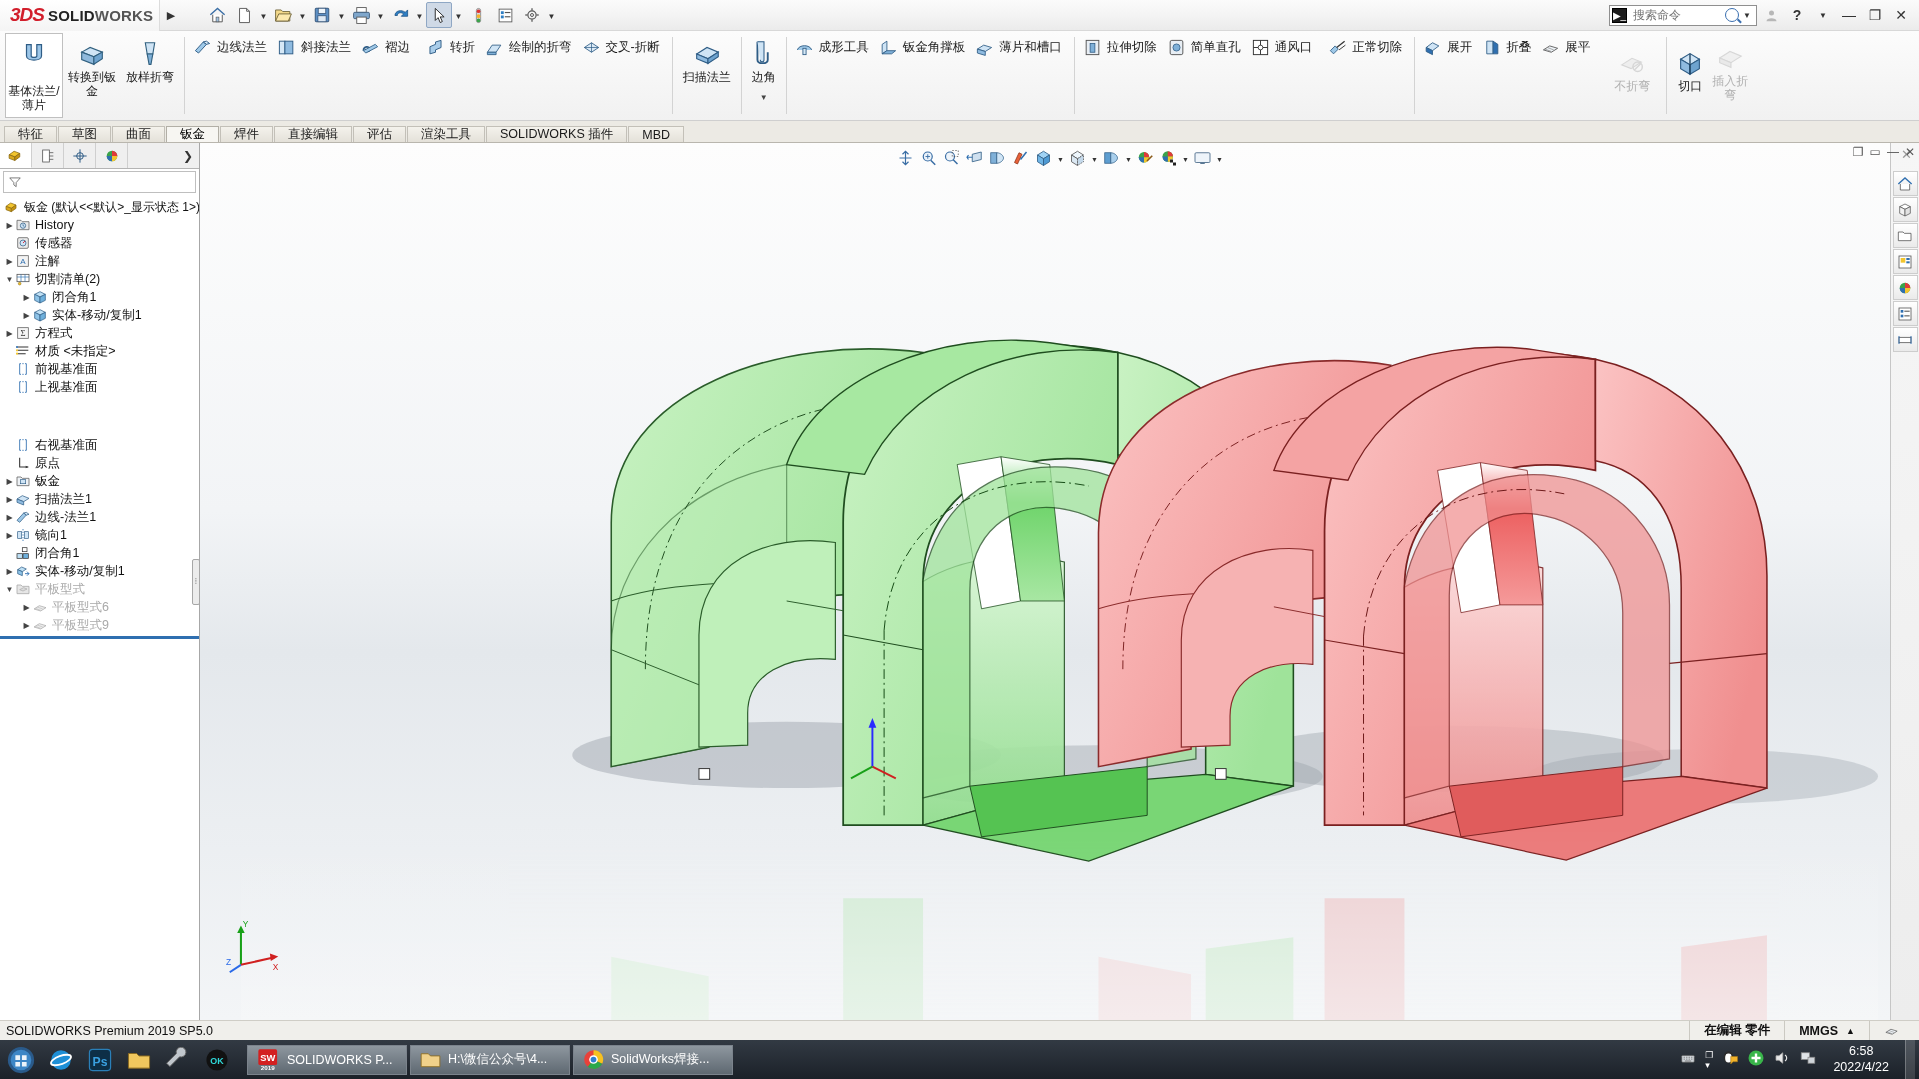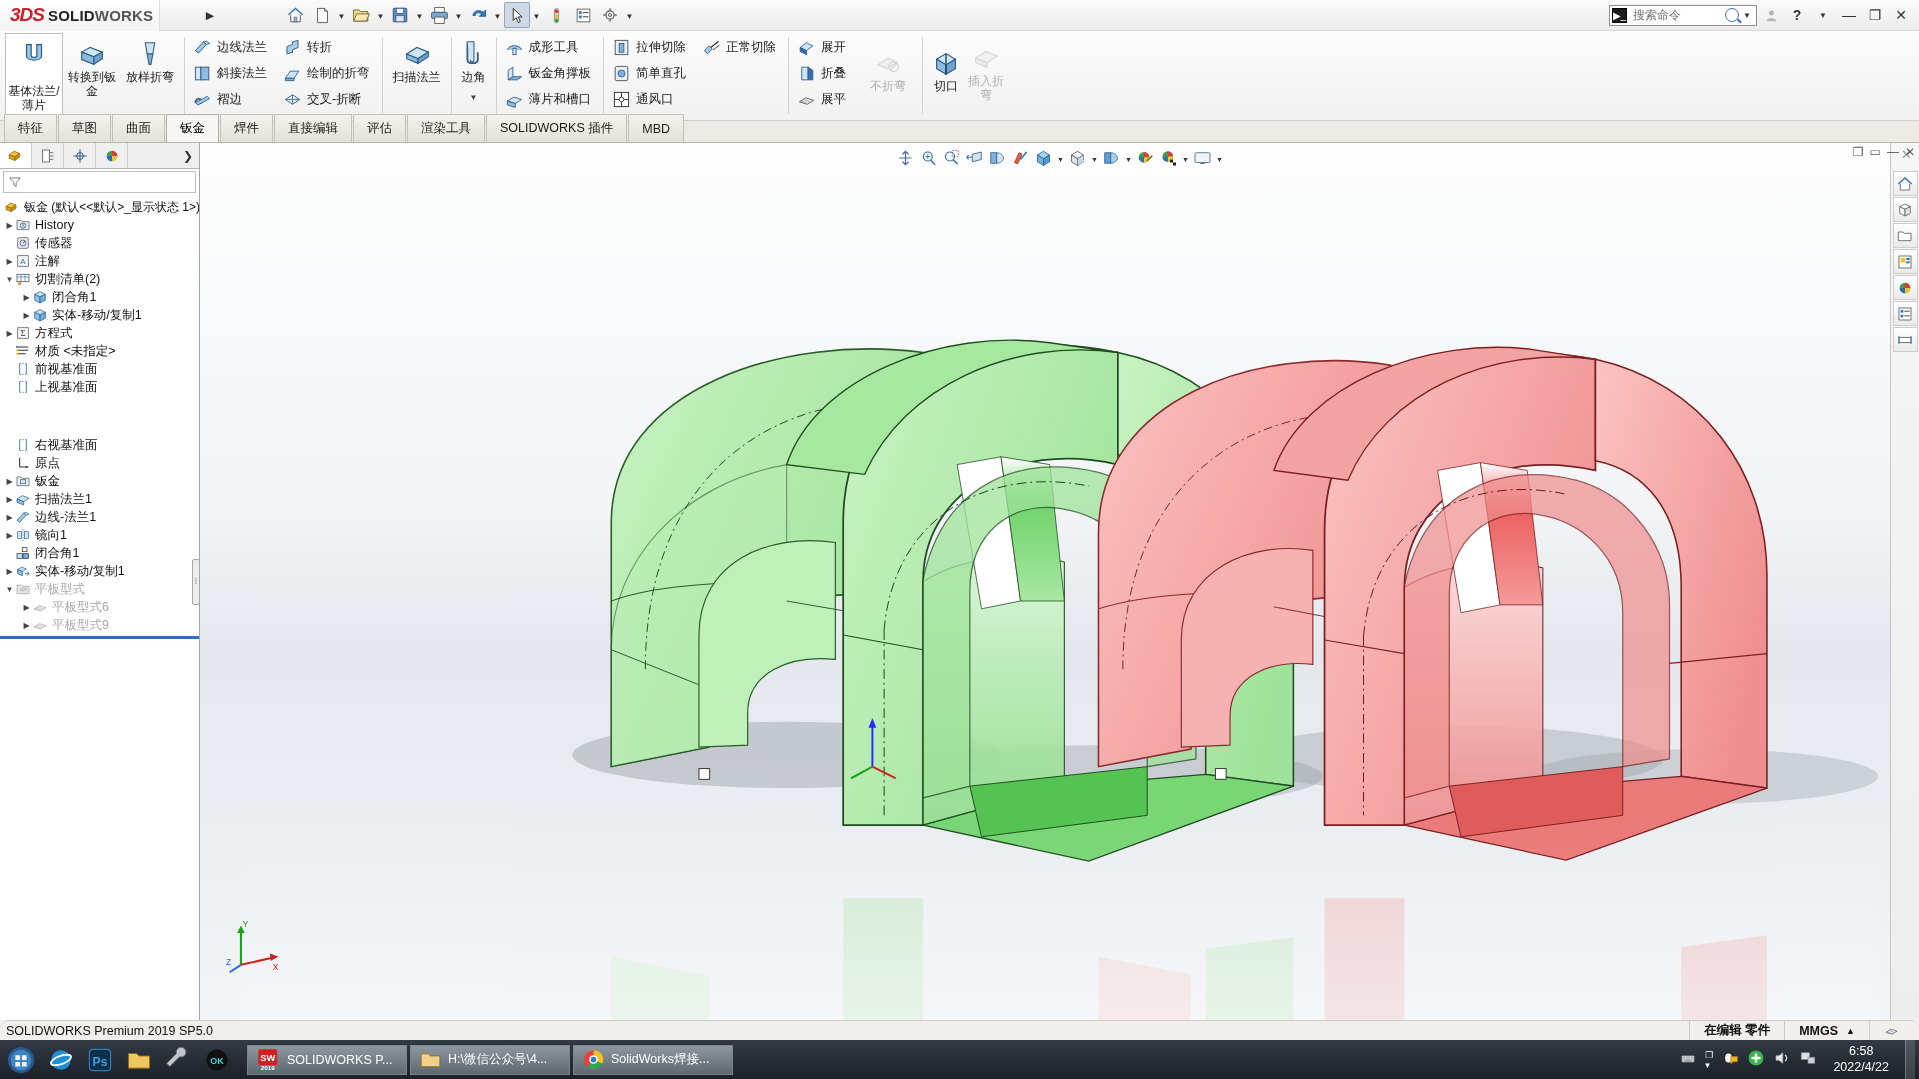--- a/index.html
+++ b/index.html
@@ -12,21 +12,21 @@
     background: #f0f0f0;
     -webkit-font-smoothing: antialiased;
   }
   .app { position: relative; width: 1919px; height: 1079px; display: flex; flex-direction: column; }
 
   
   .titlebar {
     height: 31px; min-height: 31px;
     background: linear-gradient(to bottom,#fbfbfb 0%,#f3f3f3 55%,#ebebeb 100%);
     border-bottom: 1px solid #d8d8d8;
-    display: flex; align-items: center; position: relative; gap: 39px;
+    display: flex; align-items: center; position: relative;
   }
   .sw-logo {
     width: 160px; height: 31px;
     background: linear-gradient(to bottom,#ffffff,#f4f4f4);
     border-right: 1px solid #dcdcdc;
     display: flex; align-items: center; gap: 4px; padding-left: 10px;
   }
   .sw-ds { color: #d21e2b; font-weight: bold; font-size: 19px; font-style: italic; letter-spacing: -1px; }
   .sw-name { font-size: 15px; letter-spacing: .2px; }
   .sw-name b { color: #222; font-weight: bold; }
@@ -67,42 +67,42 @@
   .rgroup { display:flex; align-items:stretch; padding: 2px 3px; }
   .rsep { width:1px; background:#d3d3d3; margin: 6px 2px; }
   .bigbtn {
     width: 58px; display:flex; flex-direction:column; align-items:center; justify-content:flex-start;
     padding-top: 5px; text-align:center; line-height:1.15; font-size:12px; color:#1a1a1a;
     border:1px solid transparent;
   }
   .bigbtn.sel { background:#fff; border:1px solid #c0c0c0;gap:14px; }
   .bigbtn .ic { width:30px; height:30px; margin-bottom:2px; }
   .bigbtn .lbl { font-size:12px; }
-  .col { display:flex; flex-direction:column; justify-content:flex-start; padding-top:3px;}
+  .col { display:flex; flex-direction:row; justify-content:flex-start; padding-top:3px;}
   .smallbtn {
     display:flex; align-items:center; gap:5px; height:26px; padding:0 6px 0 2px;
     font-size:12.5px; color:#1a1a1a; white-space:nowrap; border:1px solid transparent;
   }
   .smallbtn .ic { width:19px; height:19px; flex:0 0 19px; }
   .vert-label { writing-mode: vertical-rl; }
   .dimmed { color:#b0b0b0 !important; }
   .dimmed .ic { opacity:.35; }
   .dd-caret { font-size:8px; color:#444; text-align:center; }
 
   
   .ic svg { display:block; width:100%; height:100%; }
 
   
   .cmdtabs {
     height: 22px; min-height:22px; background:#eceae4;
     display:flex; align-items:flex-end; padding-left:2px;
     border-bottom:1px solid #b9b6ae; position:relative;
   }
   .cmdtab {
-    height:28px; padding:0 13px; display:flex; align-items:center;
+    height:16px; padding:0 13px; display:flex; align-items:center;
     font-size:12.5px; color:#1a1a1a; border:1px solid #c3c0b8; border-bottom:none;
     background:linear-gradient(to bottom,#f4f2ec,#e4e1d9); margin-right:1px;
   }
   .cmdtab.active { background:#f7f6f2; color:#000; border-color:#b2afa6; position:relative; top:0; }
 
   
   .body { flex:1; display:flex; position:relative; min-height:0; }
 
   
   .fm {
@@ -156,21 +156,21 @@
   
   .btabs { height:20px; min-height:20px; background:#eceae4; display:flex; align-items:stretch;
            border-top:1px solid #b9b6ae; }
   .navbtns { display:flex; align-items:center; padding-left:2px; gap:1px; }
   .navb { width:15px;height:16px;border:1px solid #9a9a9a;background:linear-gradient(to bottom,#fdfdfd,#dcdcdc);
           display:flex;align-items:center;justify-content:center;font-size:7px;color:#333;}
   .btab { padding:0 11px; display:flex; align-items:center; font-size:12.5px;
           border:1px solid #c3c0b8; border-bottom:none; background:linear-gradient(to bottom,#f4f2ec,#e6e3db); margin-right:1px;}
   .btab.active { background:#f8f7f3; }
   .statusbar { height:20px; min-height:20px; background:#f0efeb; border-top:1px solid #cfcdc6;
-               display:flex; align-items:center; font-size:12.5px; color:#111; padding:0 6px;border-radius:9px; }
+               display:flex; align-items:center; font-size:12.5px; color:#111; padding:0 6px; }
   .statusbar .right { margin-left:auto; display:flex; align-items:center;font-weight:bold; }
   .sb-cell { padding:0 14px; border-left:1px solid #cbc9c2; height:20px; display:flex; align-items:center; }
 
   
   .taskbar {
     height:39px; min-height:39px;
     background: linear-gradient(to bottom, rgba(40,48,58,.95), rgba(20,26,34,.97));
     display:flex; align-items:center; padding-left:2px; gap:3px; position:relative;
   }
   .tb-start { width:38px;height:36px;display:flex;align-items:center;justify-content:center; }

